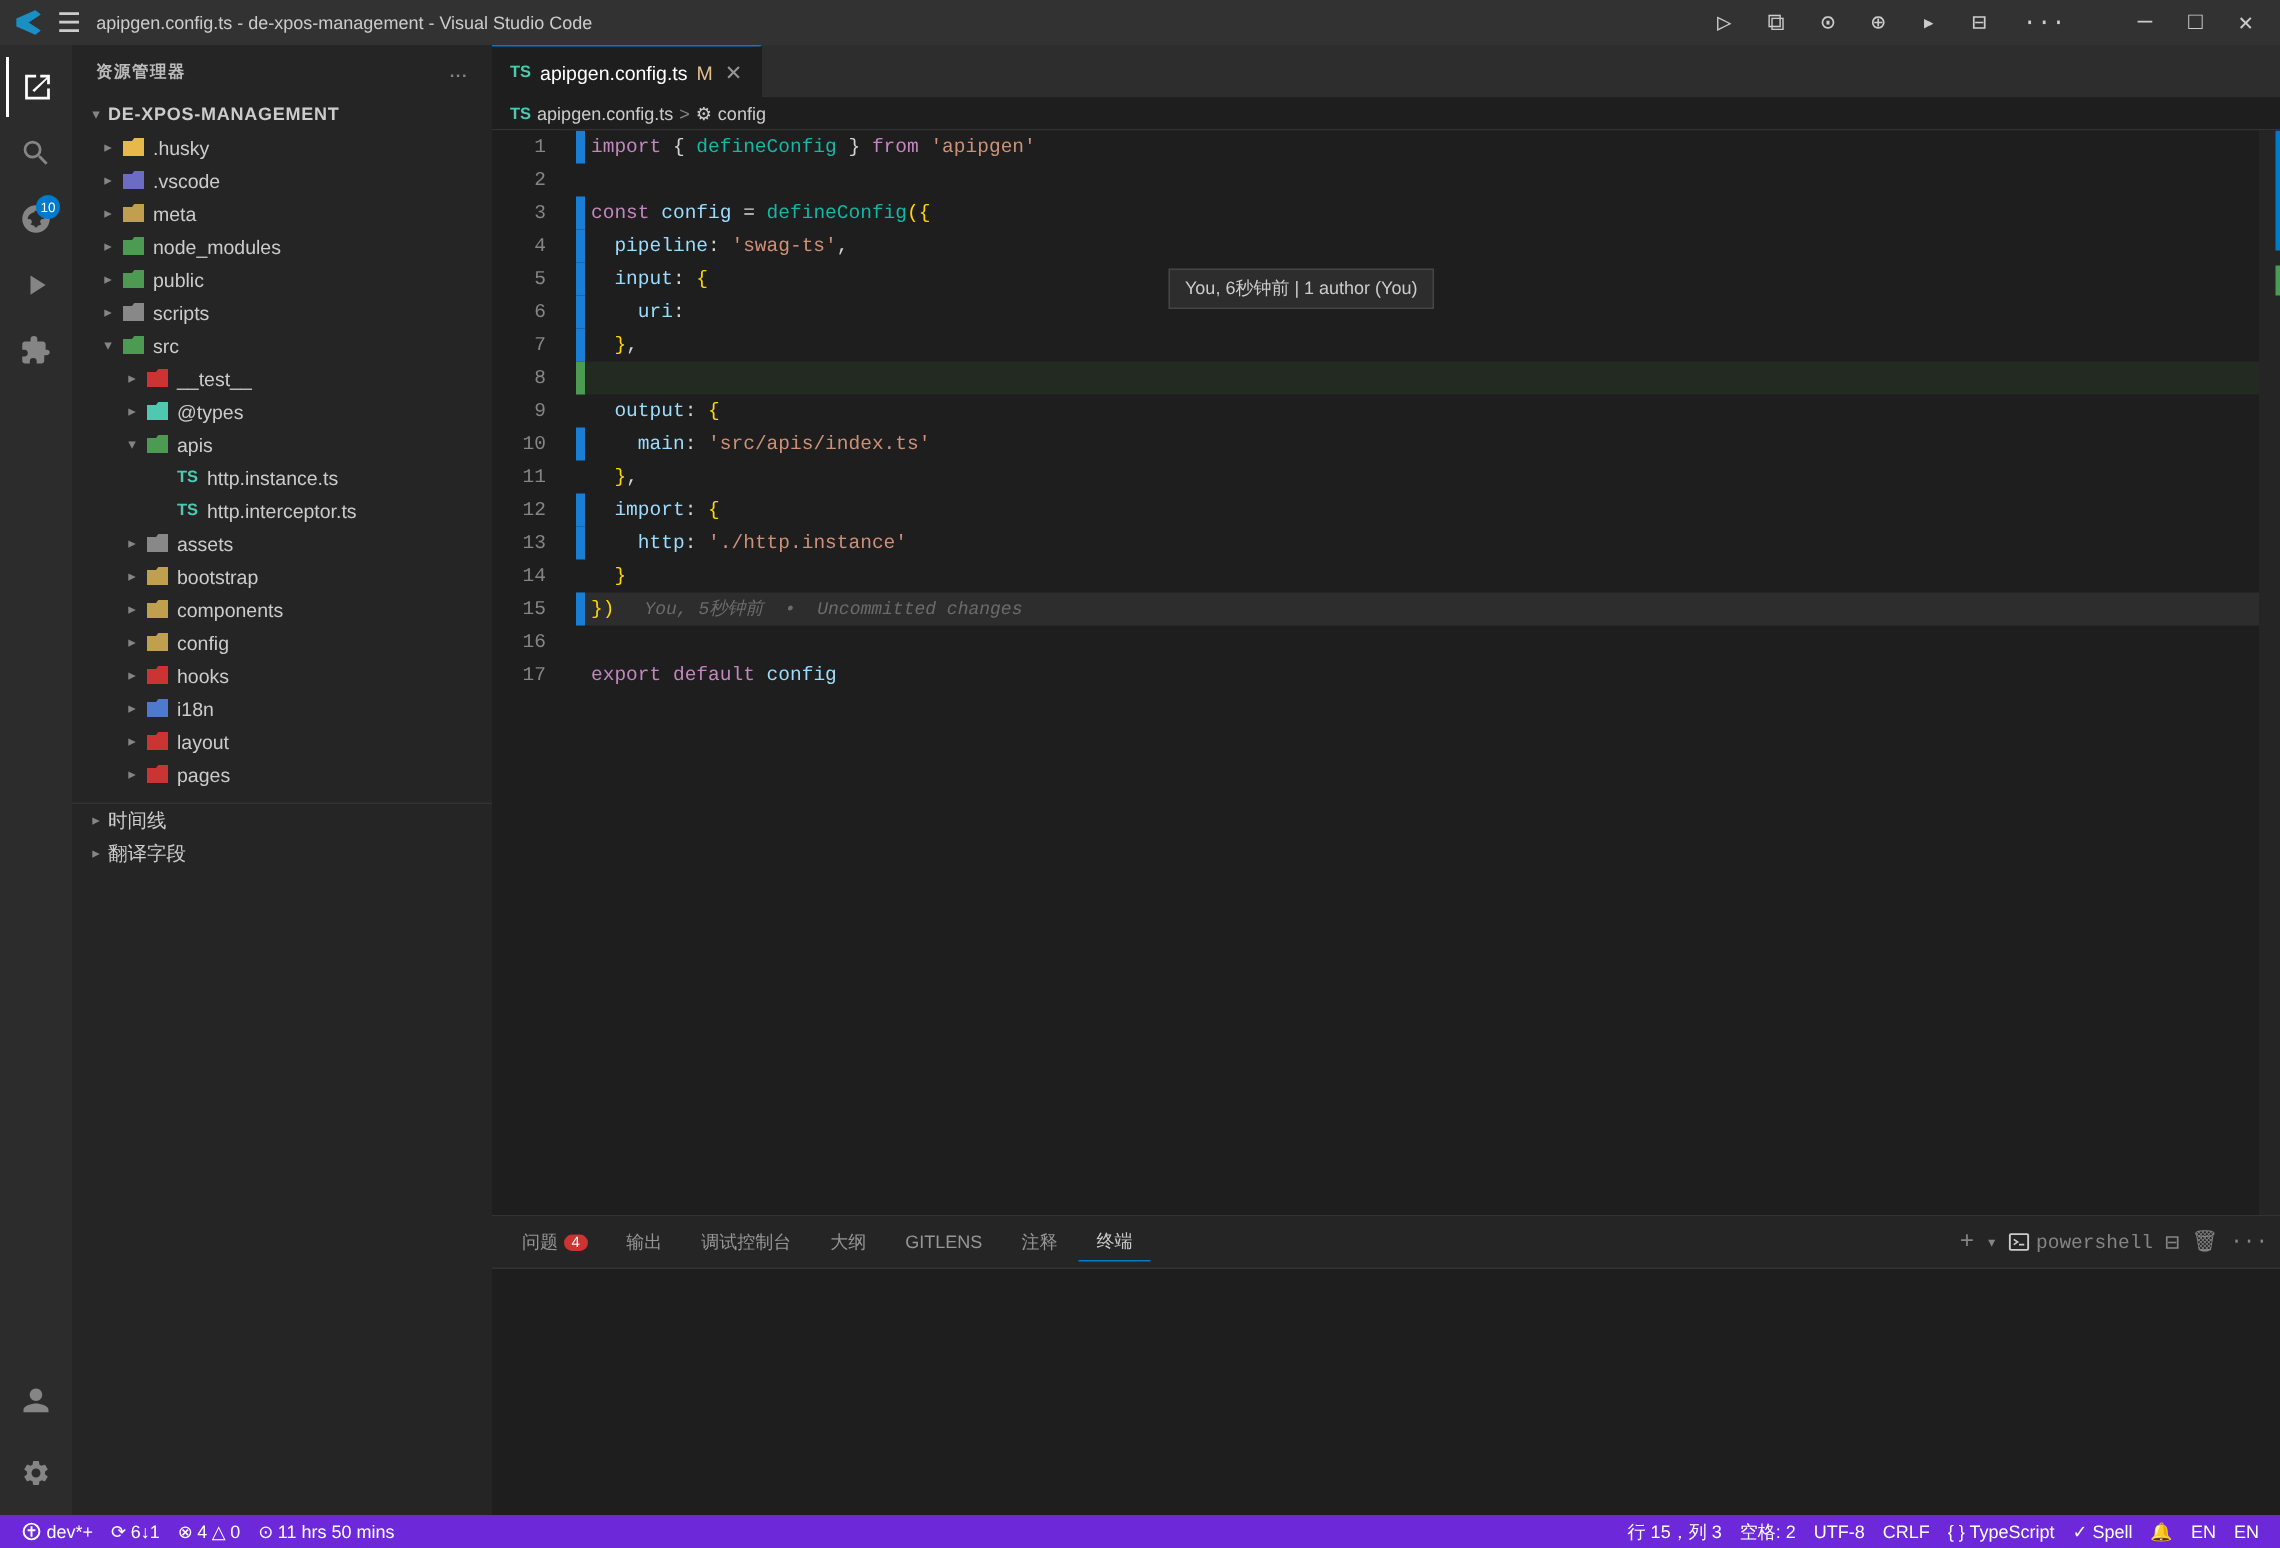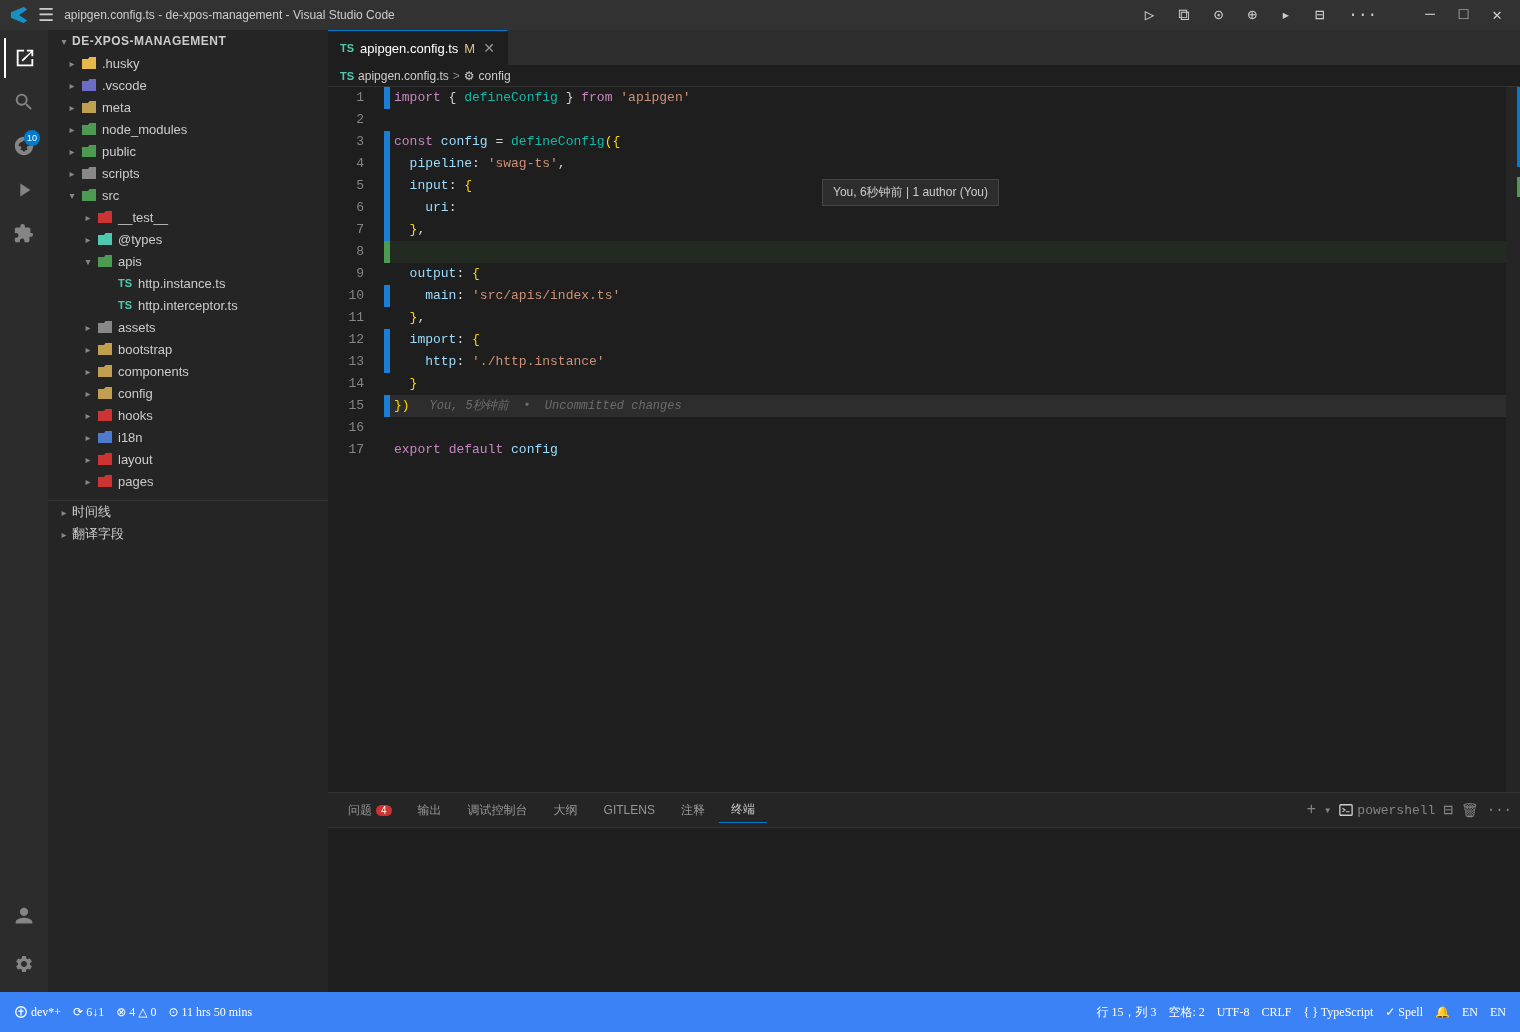--- a/index.html
+++ b/index.html
@@ -227,21 +227,21 @@
 
     
     .git-blame {
       background: #2d2d2d;
       border: 1px solid #454545;
       padding: 4px 10px;
       font-size: 12px;
       color: #cccccc;
       position: absolute;
       top: 92px;
-      left: 494px;
+      left: 451px;
       z-index: 10;
       font-family: 'Segoe UI', sans-serif;
       white-space: nowrap;
     }
 
     
     .code-editor {
       flex: 1;
       display: flex;
       overflow: hidden;
@@ -384,29 +384,29 @@
     .terminal-caret {
       display: inline-block;
       width: 8px;
       height: 14px;
       background: #cccccc;
       vertical-align: middle;
     }
 
     
     .status-bar {
-      height: 40px;
-      background: #3b82f6;
+      height: 22px;
+      background: #6d28d9;
       display: flex;
       align-items: center;
       padding: 0 8px;
       font-size: 12px;
       color: white;
       flex-shrink: 0;
-      font-family: Liberation Serif, serif;
+      font-family: Liberation Sans, sans-serif;
       gap: 0;
     }
     .status-item {
       padding: 0 6px;
       display: flex;
       align-items: center;
       gap: 3px;
       cursor: pointer;
       height: 22px;
       white-space: nowrap;
@@ -480,20 +480,24 @@
         </svg>
     </div>
     <div class="activity-icon activity-bottom" title="设置">
       <svg width="20" height="20" viewBox="0 0 24 24" fill="currentColor">
           <path d="M19.14,12.94c0.04-0.3,0.06-0.61,0.06-0.94c0-0.32-0.02-0.64-0.07-0.94l2.03-1.58c0.18-0.14,0.23-0.41,0.12-0.61 l-1.92-3.32c-0.12-0.22-0.37-0.29-0.59-0.22l-2.39,0.96c-0.5-0.38-1.03-0.7-1.62-0.94L14.4,2.81c-0.04-0.24-0.24-0.41-0.48-0.41 h-3.84c-0.24,0-0.43,0.17-0.47,0.41L9.25,5.35C8.66,5.59,8.12,5.92,7.63,6.29L5.24,5.33c-0.22-0.08-0.47,0-0.59,0.22L2.74,8.87 C2.62,9.08,2.66,9.34,2.86,9.48l2.03,1.58C4.84,11.36,4.8,11.69,4.8,12s0.02,0.64,0.07,0.94l-2.03,1.58 c-0.18,0.14-0.23,0.41-0.12,0.61l1.92,3.32c0.12,0.22,0.37,0.29,0.59,0.22l2.39-0.96c0.5,0.38,1.03,0.7,1.62,0.94l0.36,2.54 c0.05,0.24,0.24,0.41,0.48,0.41h3.84c0.24,0,0.44-0.17,0.47-0.41l0.36-2.54c0.59-0.24,1.13-0.56,1.62-0.94l2.39,0.96 c0.22,0.08,0.47,0,0.59-0.22l1.92-3.32c0.12-0.22,0.07-0.47-0.12-0.61L19.14,12.94z M12,15.6c-1.98,0-3.6-1.62-3.6-3.6 s1.62-3.6,3.6-3.6s3.6,1.62,3.6,3.6S13.98,15.6,12,15.6z"></path>
         </svg>
     </div>
   </div>
 
   <div class="sidebar">
+    <div class="sidebar-header">
+      <span>资源管理器</span>
+      <span class="sidebar-header-dots">...</span>
+    </div>
     <div class="sidebar-content">
 
       <div class="tree-item" style="padding-left:8px;">
         <div class="chevron">▾</div>
         <span style="color:#cccccc;font-weight:bold;font-size:12px;letter-spacing:0.5px;">DE-XPOS-MANAGEMENT</span>
       </div>
 
       <div class="tree-item" style="padding-left:16px;">
         <div class="chevron">▸</div>
         <div class="file-icon">

